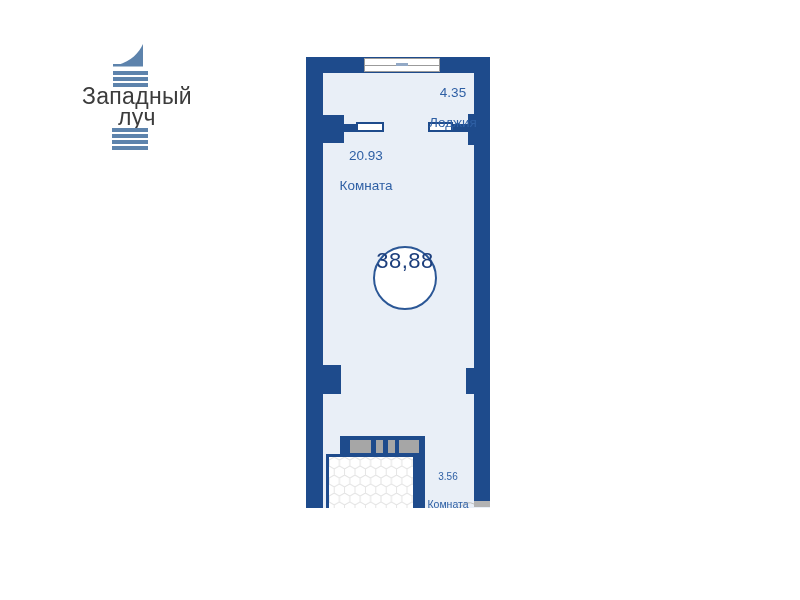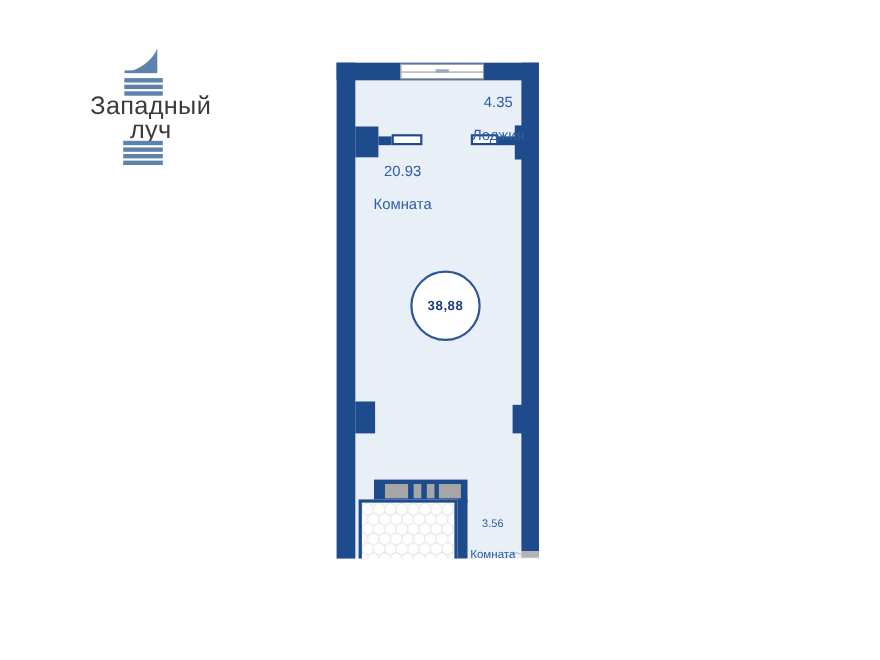--- a/index.html
+++ b/index.html
@@ -23,22 +23,22 @@
   .bathbox{position:absolute;left:326px;top:454px;width:90px;height:100px;background:#ffffff;
            border:3px solid #1e4b8c;box-sizing:border-box;}
   
   .lbl{position:absolute;transform:translateX(-50%);text-align:center;color:#2e5fa4;z-index:3;}
   .lbl .area{font-size:13.5px;line-height:15px;}
   .lbl .rname{font-size:13.5px;line-height:16px;white-space:nowrap;margin-top:15px;}
   .lbl.small .area{font-size:10px;line-height:12px;}
   .lbl.small .rname{font-size:10.5px;line-height:13px;}
   .badge{position:absolute;left:373px;top:246px;width:64px;height:64px;border-radius:50%;
          background:#ffffff;border:2px solid #2b5796;box-sizing:border-box;z-index:3;
-         display:flex;align-items:center;justify-content:center;
-         font-size:12px;font-weight:bold;color:#1d3f7d;letter-spacing:0.5px;}
+         display:flex;justify-content:center;
+         font-size:22px;font-weight:normal;color:#1d3f7d;letter-spacing:0.5px;}
   svg{display:block;}
 </style>
 </head>
 <body>
 
 <div class="page">
 
   <div>
     <svg class="abs" style="left:113px;top:44px" width="35" height="25" viewBox="0 0 35 25">
       <path d="M30 0 C26 9 18 17 5 21 L30 21 Z" fill="#5d83ac"></path>

